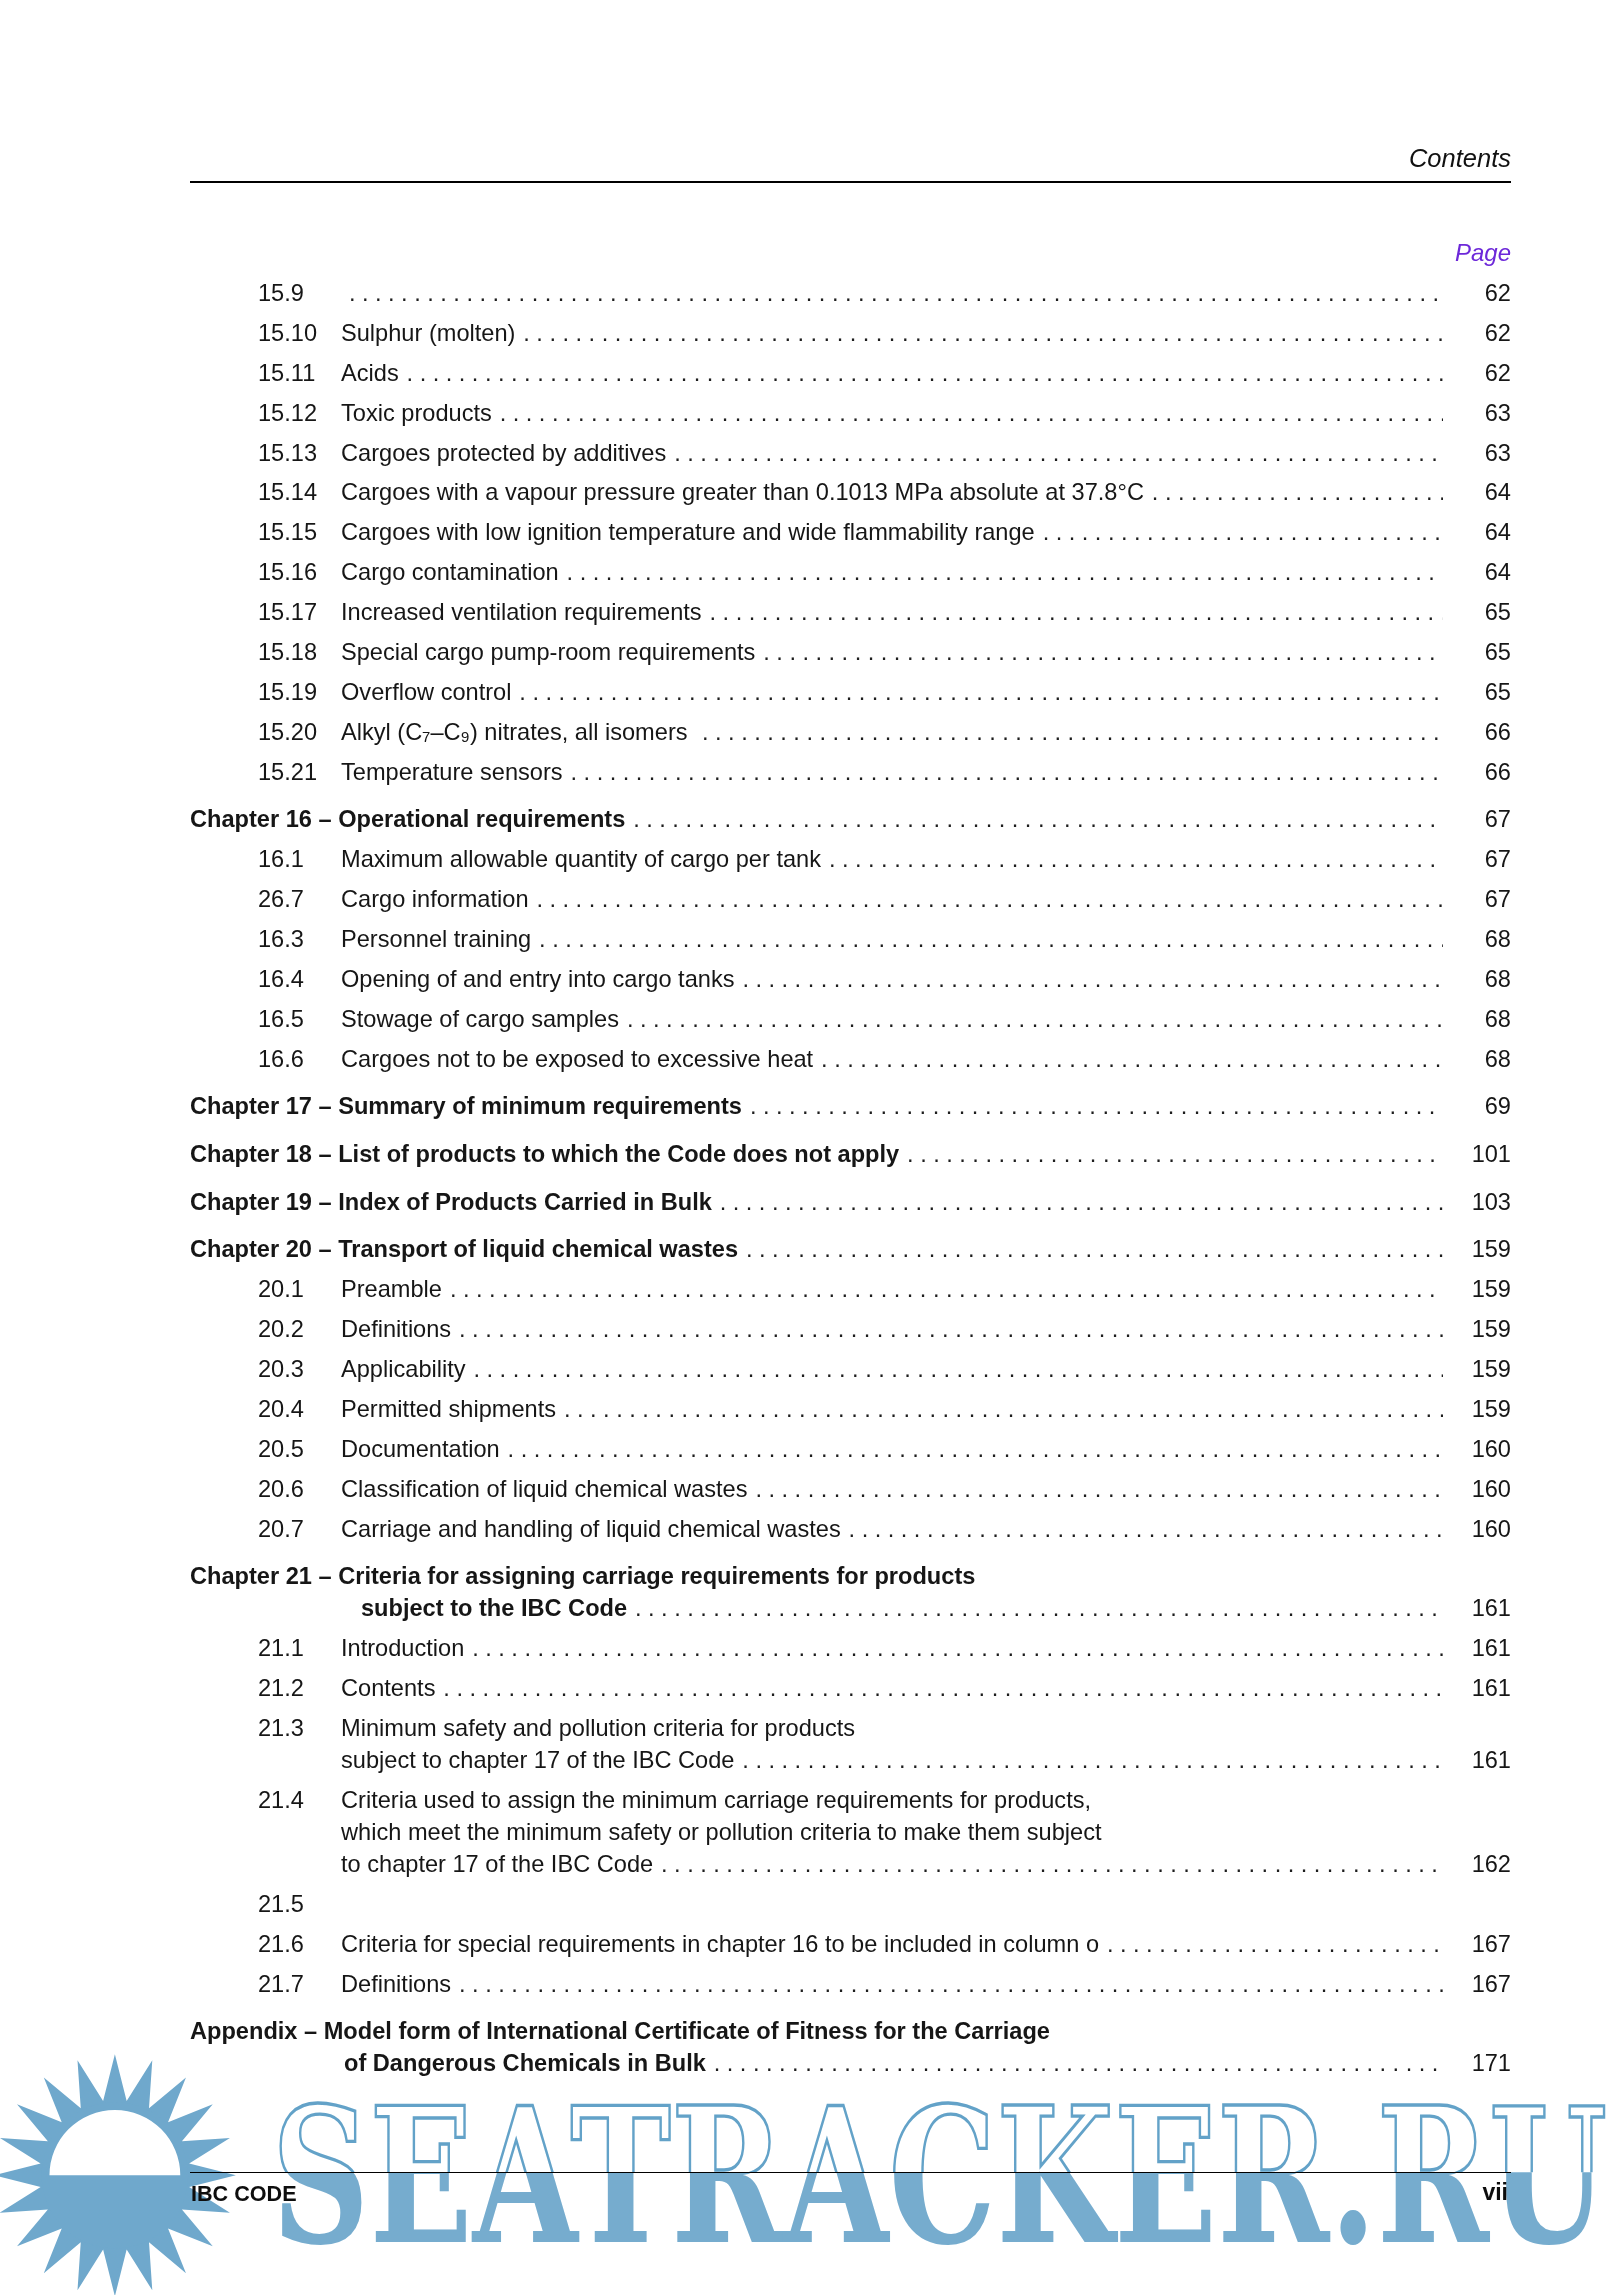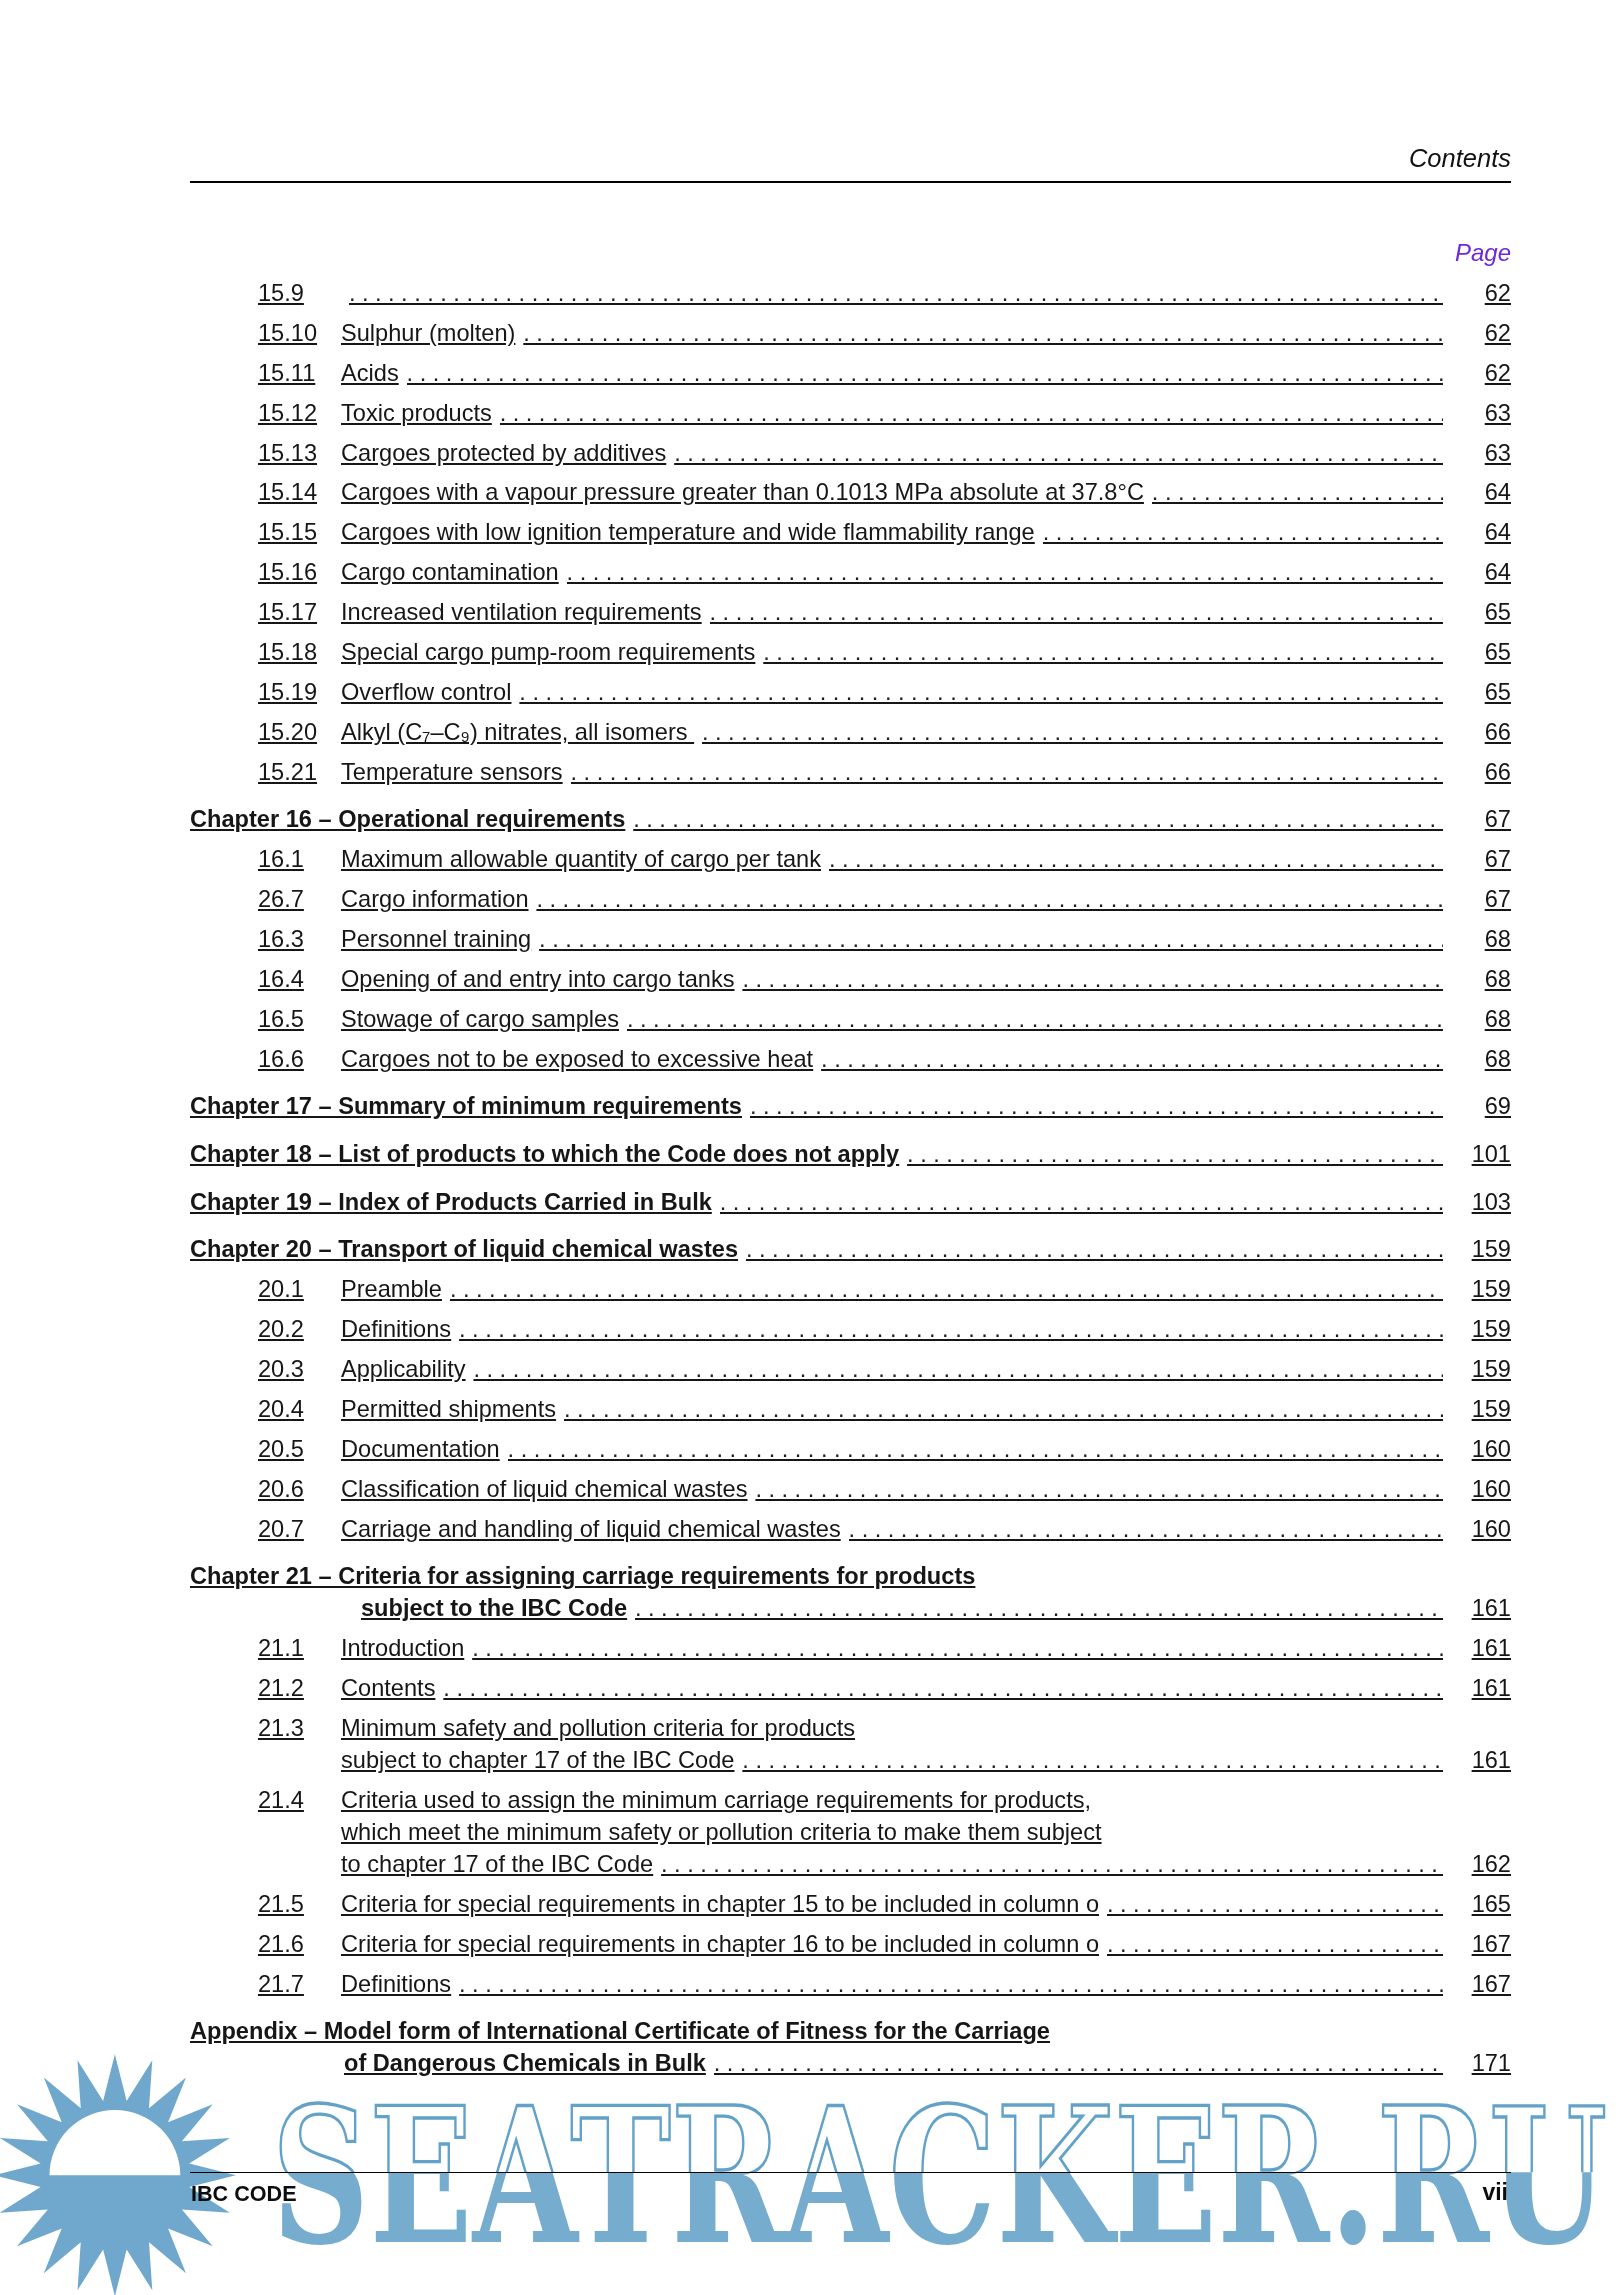--- a/index.html
+++ b/index.html
@@ -31,21 +31,21 @@
   }
   .header-rule {
     position: absolute; top: 181px; left: 190px; right: 112px;
     border-top: 2px solid #000; height: 0;
   }
   .page-label {
     position: absolute; top: 238px; right: 112px;
     font-style: italic; font-size: 24px; line-height: 29px; color: #6d28d9;
   }
 
-  .toc { position: absolute; top: 277px; left: 190px; right: 112px; text-decoration: underline; }
+  .toc { position: absolute; top: 277px; left: 190px; right: 112px; }
 
   .entry {
     display: flex;
     align-items: flex-start;
     font-size: 23.6px;
     line-height: 32px;
     margin-bottom: 7.9px;
   }
   .entry.gap { margin-top: 15.7px; }
   .entry .num {
@@ -463,27 +463,20 @@
             <div class="pre">which meet the minimum safety or pollution criteria to make them subject</div>
             <div class="lastline">
               <span class="txt">to chapter 17 of the IBC Code</span>
               <span class="leader"></span>
               <span class="pagenum">162</span>
             </div>
           </div>
         </div>
         <div class="entry item">
           <span class="num">21.5</span>
-          <div class="body">
-            <div class="lastline">
-              <span class="txt">Criteria for special requirements in chapter 15 to be included in column o</span>
-              <span class="leader"></span>
-              <span class="pagenum">165</span>
-            </div>
-          </div>
         </div>
         <div class="entry item">
           <span class="num">21.6</span>
           <div class="body">
             <div class="lastline">
               <span class="txt">Criteria for special requirements in chapter 16 to be included in column o</span>
               <span class="leader"></span>
               <span class="pagenum">167</span>
             </div>
           </div>

